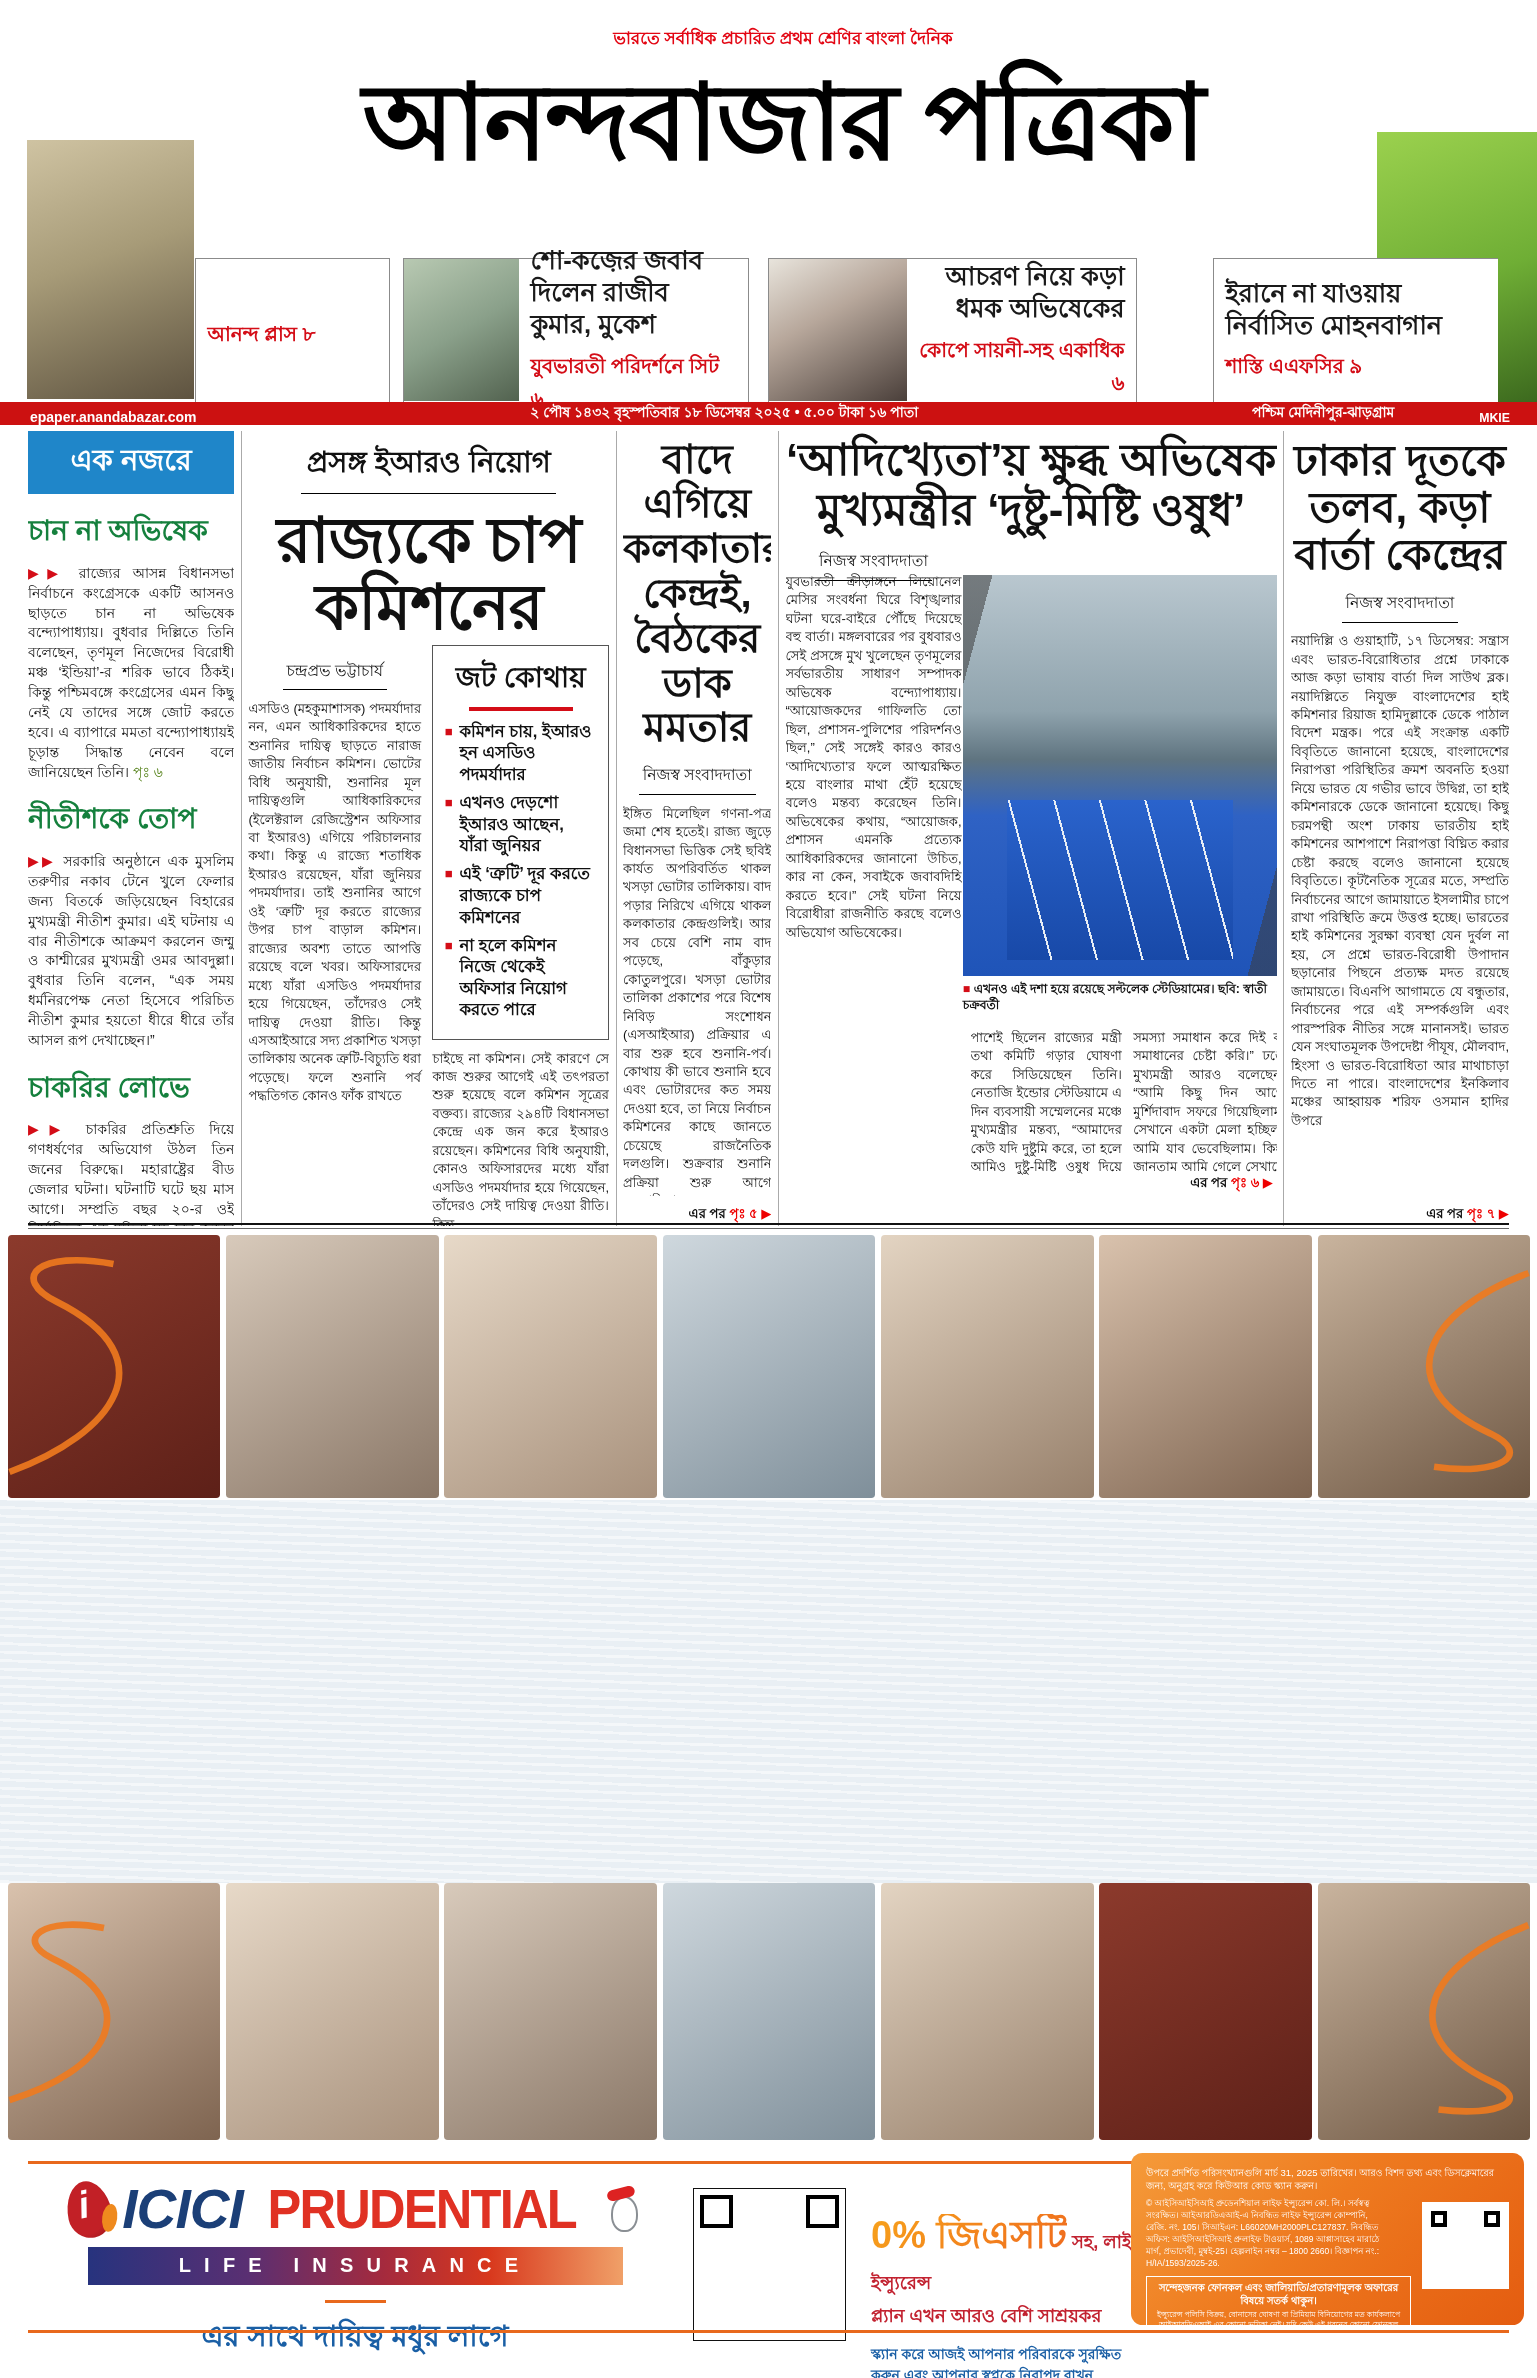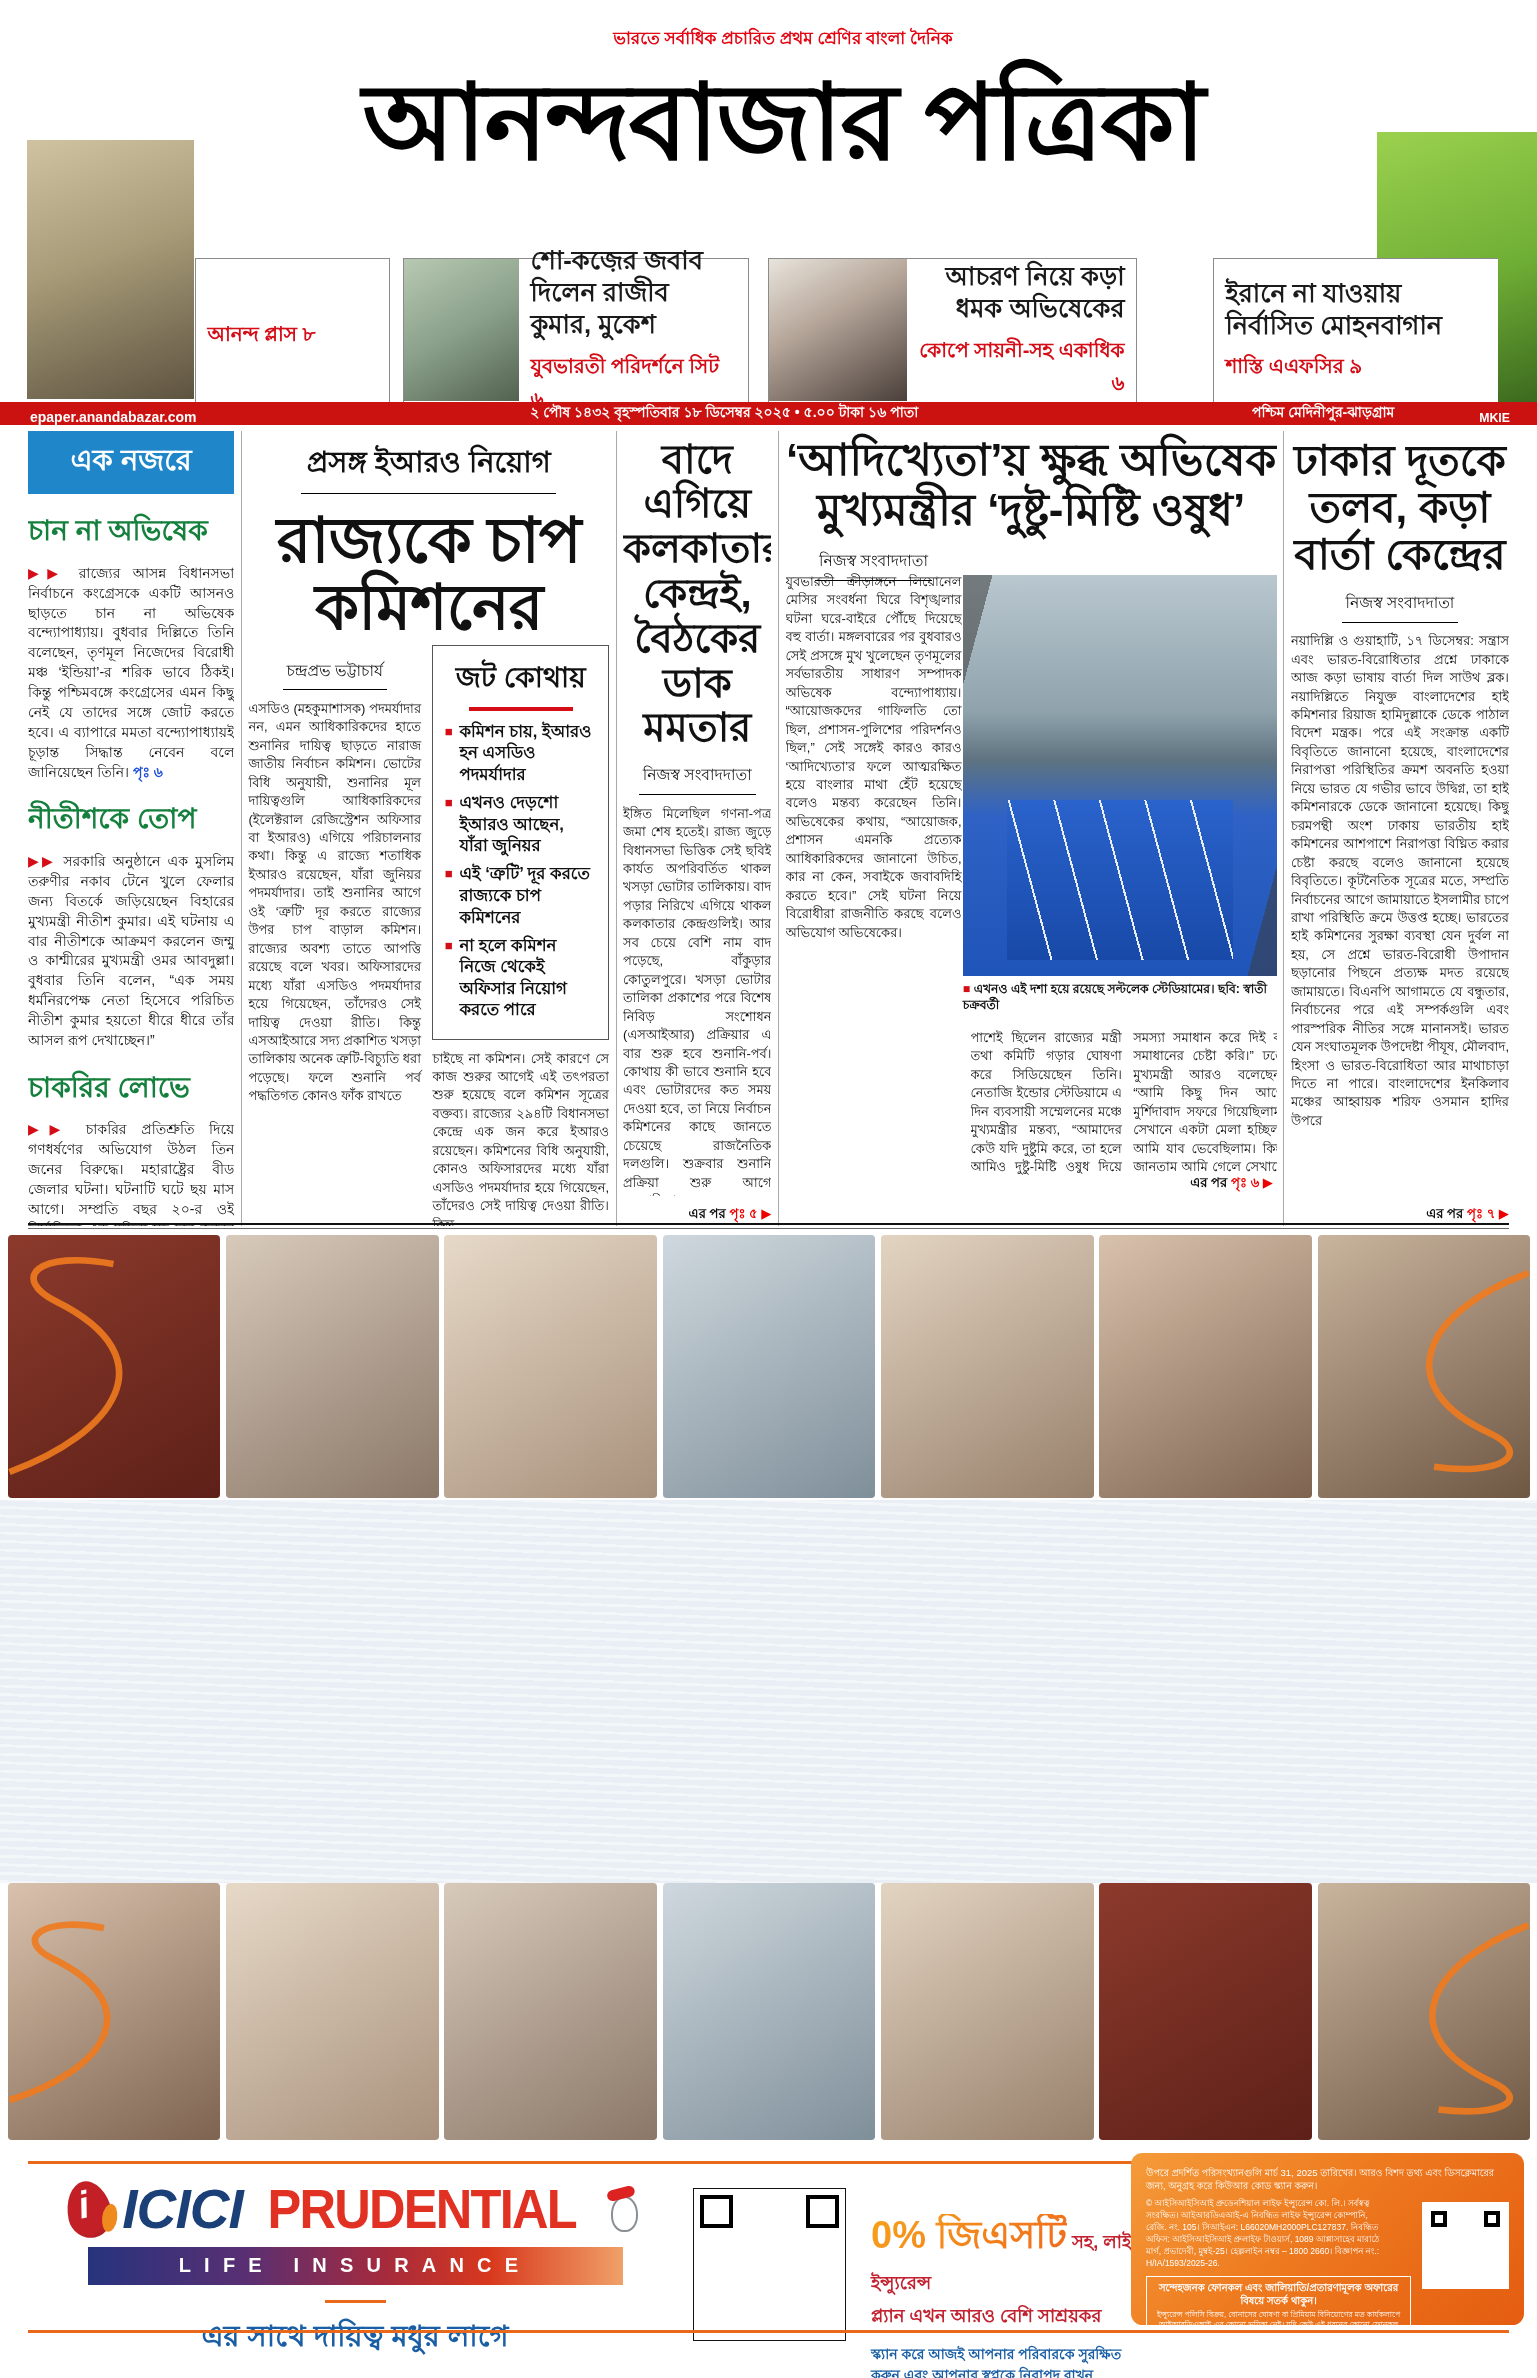--- a/index.html
+++ b/index.html
@@ -31,21 +31,21 @@
   .datebar .code{margin-right:28px;font-size:12.3px;}
   
   .news{position:absolute;top:431px;left:28px;width:1481px;height:795px;display:flex;}
   .vdiv{width:0.9px;background:#aaa;margin:0 6.6px;}
   .ncol{overflow:hidden;position:relative;}
   .briefhead{background:#1f86c9;color:#fff;text-align:center;font-size:29px;font-weight:bold;
              padding:5.7px 0 8.5px;}
   .brief-title{font-size:28px;font-weight:700;margin:15px 0 7.6px;color:#15803d;}
   .brief-body{font-size:14px;line-height:1.42;text-align:justify;color:#111;}
   .brief-body .mark{color:#d40d17;font-weight:bold;}
-  .redpg{color:#1d4ed8;font-weight:bold;margin-top:20px;}
+  .redpg{color:#4d7c0f;font-weight:normal;margin-top:20px;}
   .kicker-wrap{text-align:center;margin-top:7.6px;}
   .kicker{display:inline-block;font-size:29px;font-weight:bold;border-bottom:1.9px solid #000;
           padding:0 5.7px 5.7px;}
   .headline-xl{font-size:63px;line-height:1.05;font-weight:900;text-align:center;margin-top:13.2px;
           letter-spacing:-0.9px;}
   .byline-wrap{text-align:center;margin:13.2px 0 9.5px;}
   .byline{display:inline-block;font-size:15.6px;font-weight:normal;border-bottom:1.4px solid #000;
           padding:0 3.8px 4.7px;}
   .bodytxt{font-size:13px;line-height:1.42;text-align:justify;color:#111;}
   .subcols{display:flex;margin-top:5.7px;}

